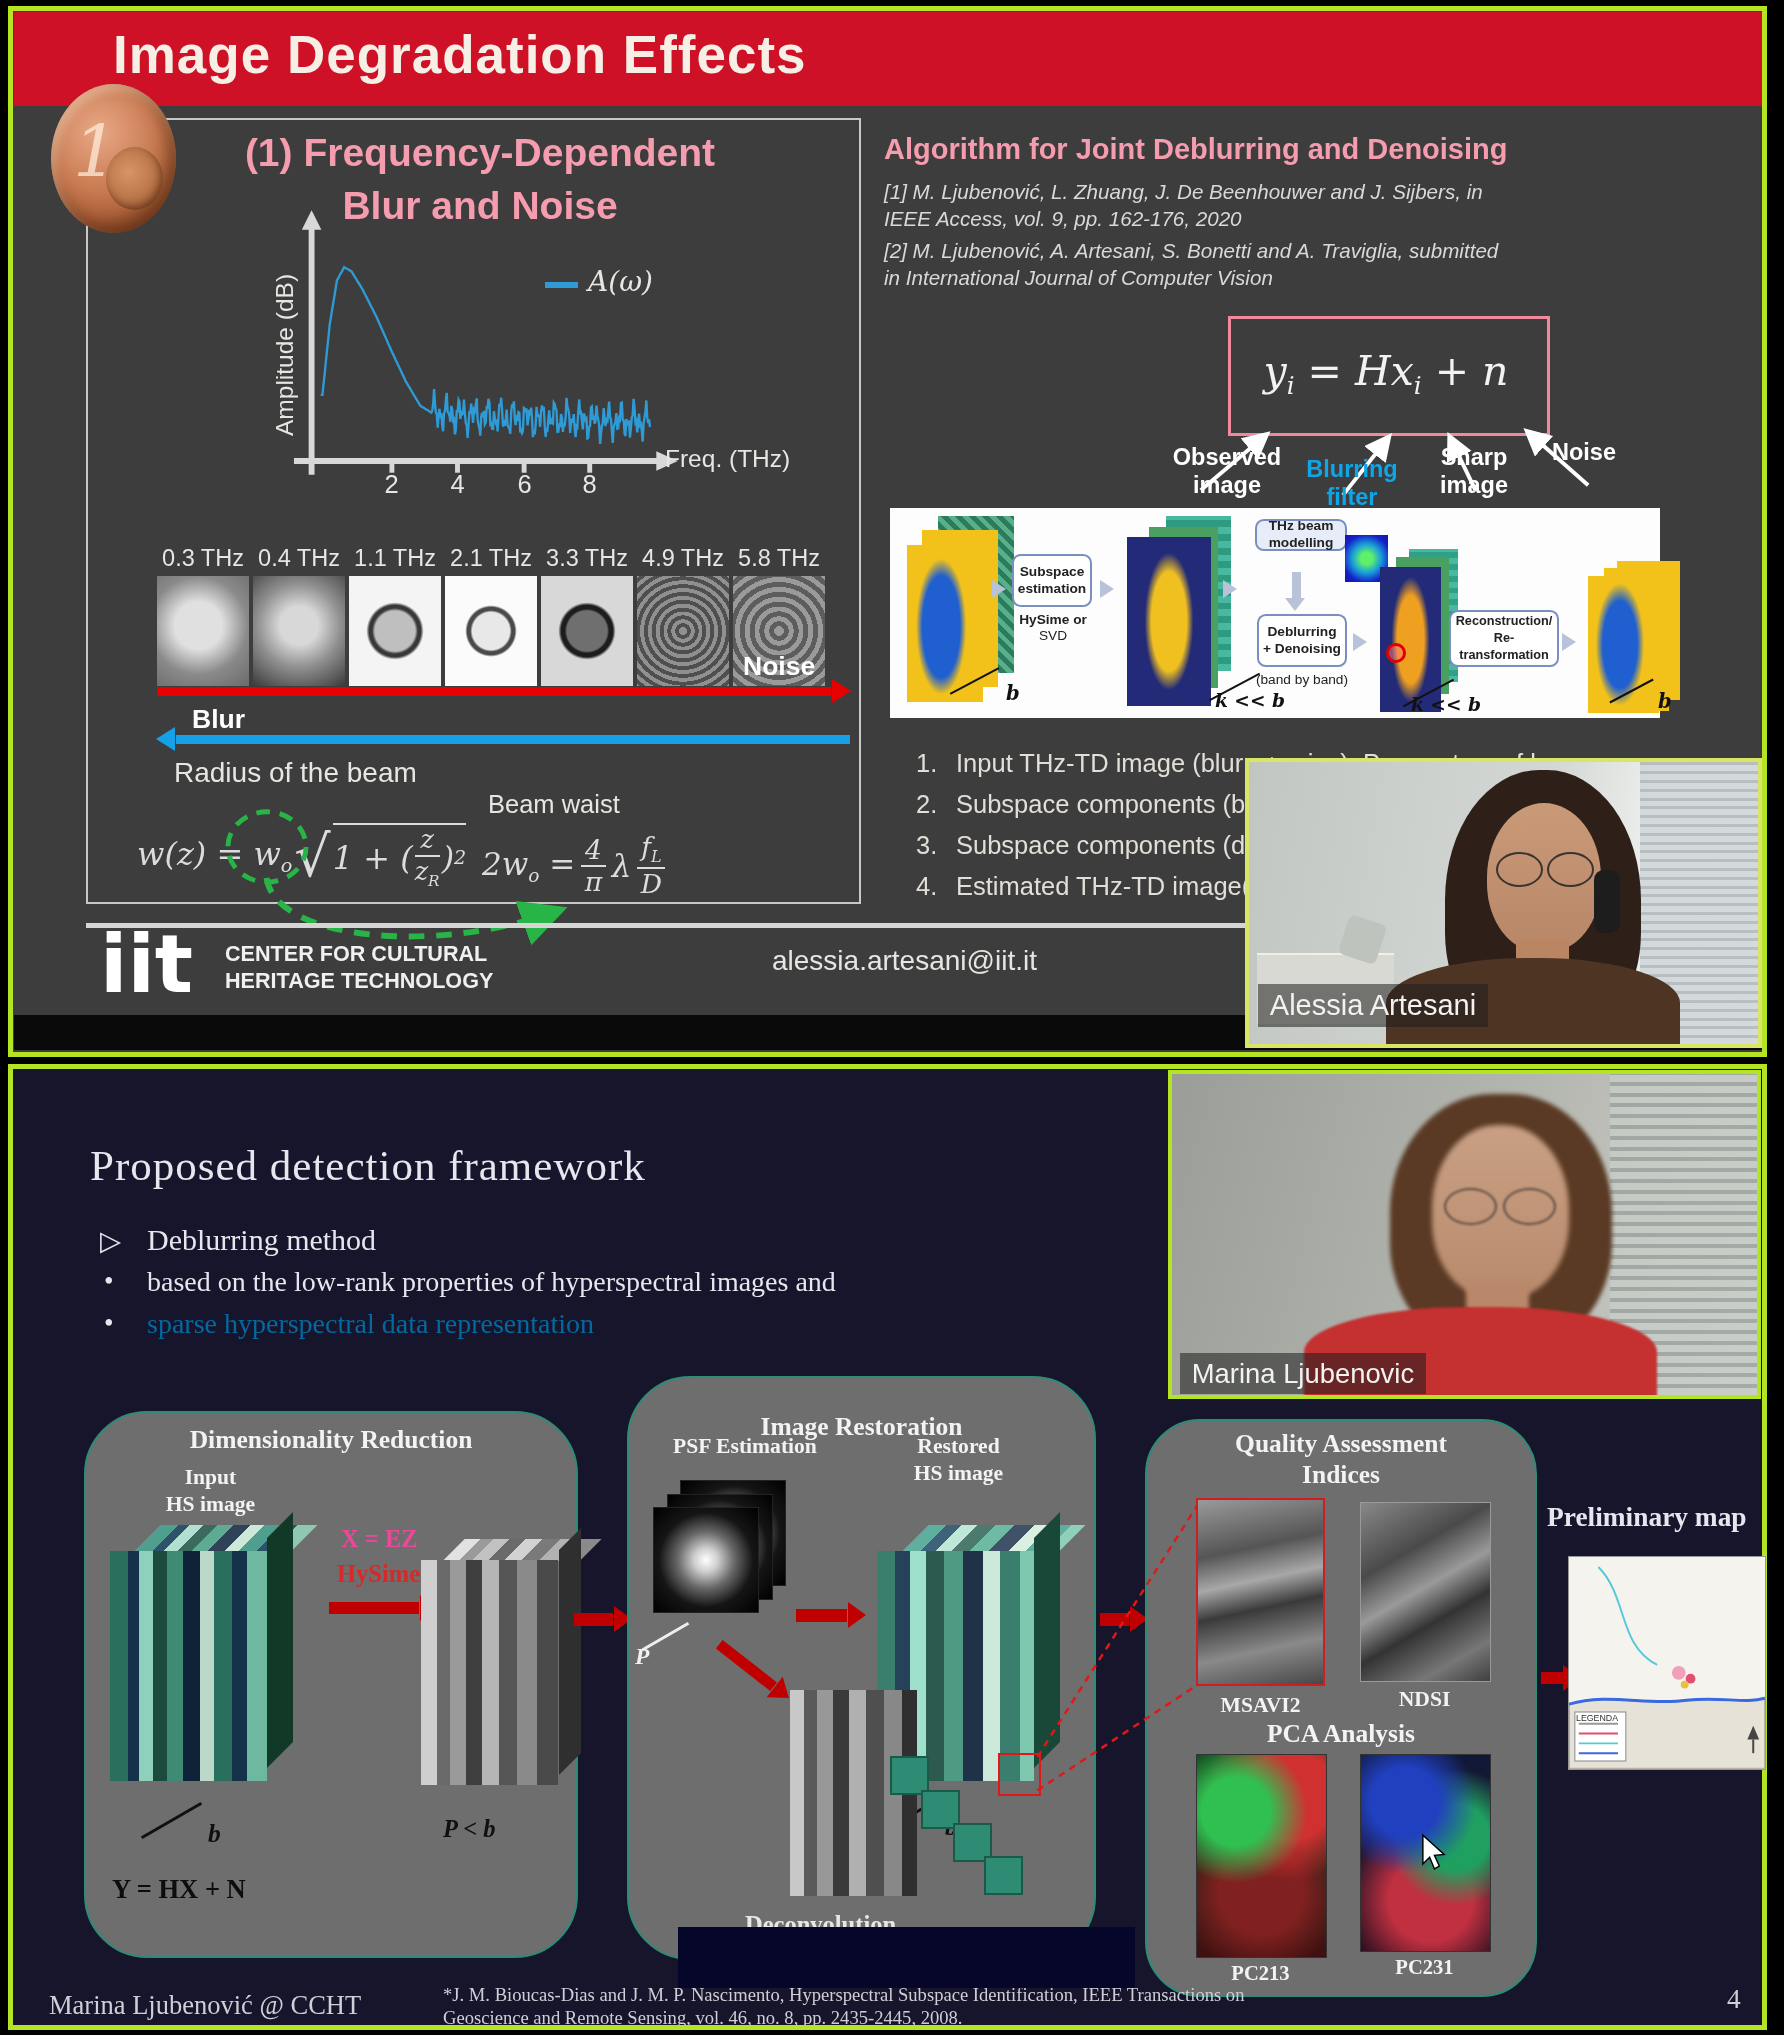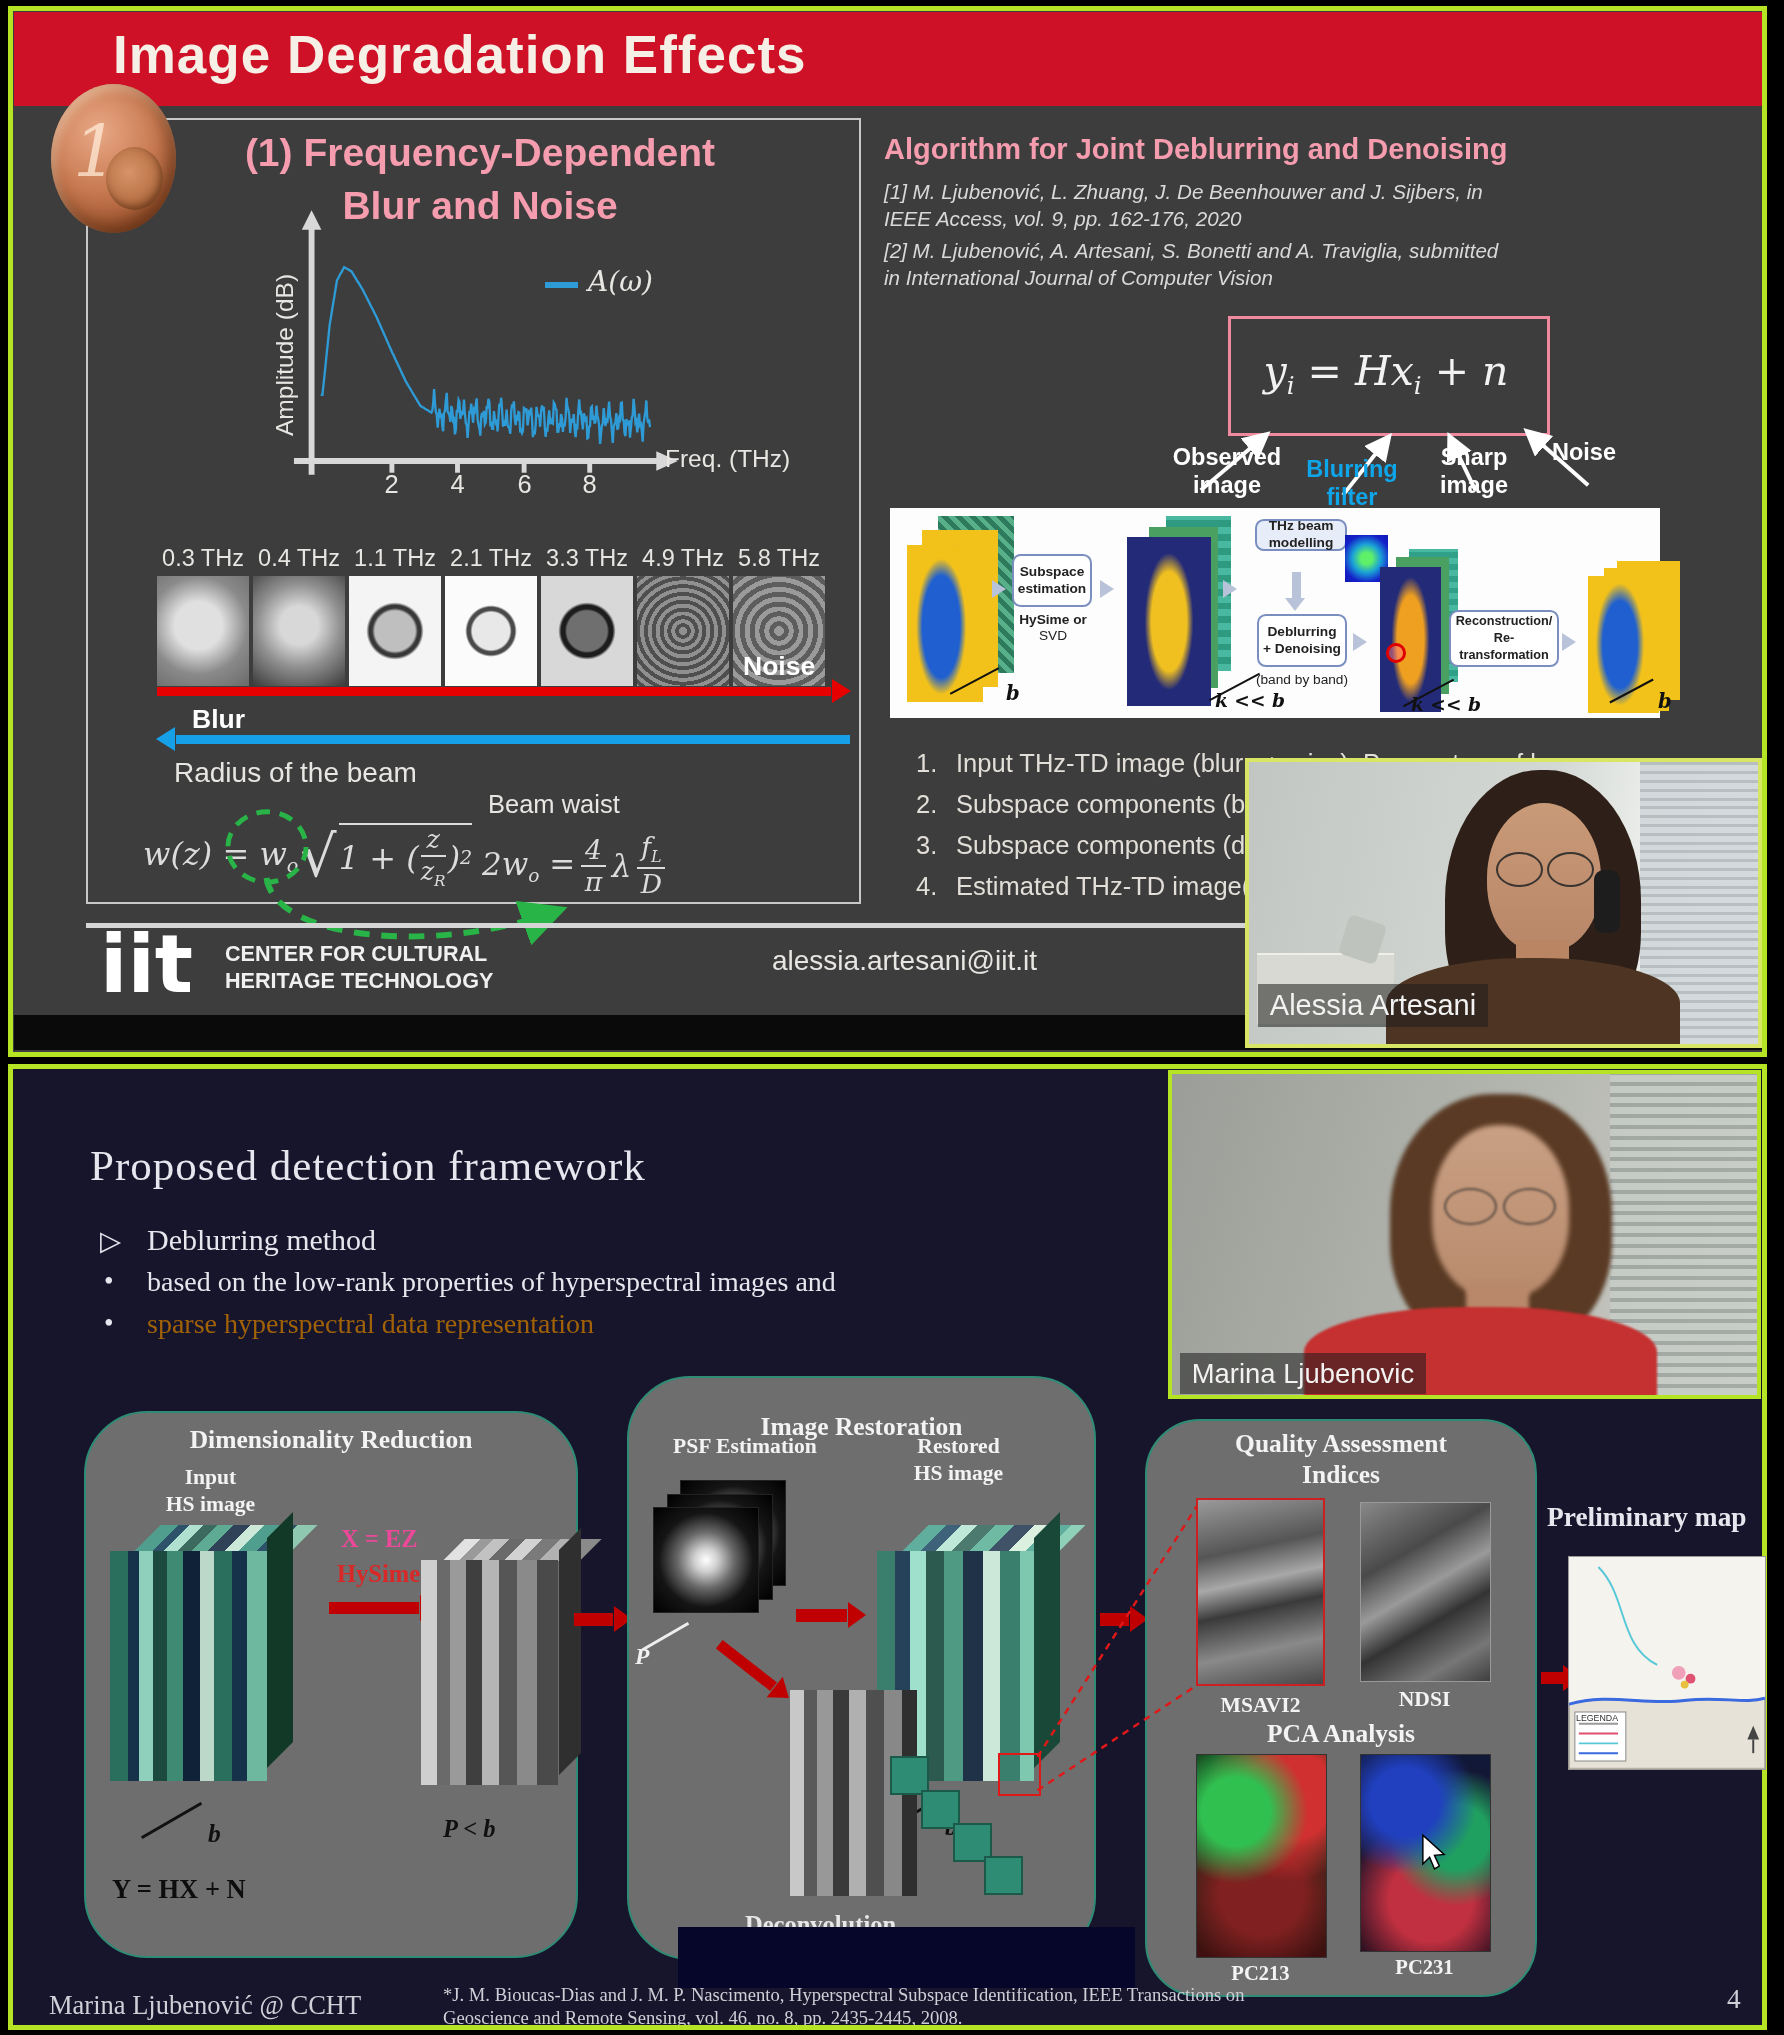--- a/index.html
+++ b/index.html
@@ -108,21 +108,21 @@
   <div class="ab ctile" style="left:541px;top:576px;background:radial-gradient(circle at 50% 50%,#6f6f6f 0 28%,#1d1d1d 31% 36%,#d8d8d8 40%);"></div>
   <div class="ab ctile" style="left:637px;top:576px;background:repeating-radial-gradient(circle at 50% 50%,#909090 0 3.9px,#4f4f4f 3.9px 7.8px),radial-gradient(circle,#888 0 60%,#333 100%);"></div>
   <div class="ab ctile" style="left:733px;top:576px;background:repeating-radial-gradient(circle at 50% 50%,#9a9a9a 0 4.9px,#5d5d5d 4.9px 9.8px);"></div>
 
   <div class="ab b" style="left:743px;top:651px;width:98px;height:29px;font-size:26.5px;color:#fff;">Noise</div>
   <div class="ab larr-red" style="left:157px;top:687px;width:674px;"></div>
   <div class="ab b" style="left:192px;top:704px;width:78px;height:29px;font-size:26.5px;color:#fff;">Blur</div>
   <div class="ab larr-blue" style="left:176px;top:735px;width:674px;"></div>
 
   <div class="ab" style="left:174px;top:757px;width:353px;height:33px;font-size:28px;color:#e8e6e2;">Radius of the beam</div>
-  <div class="ab i dser nowrap" style="left:143px;top:817px;height:78px;font-size:32px;color:#dcdcdc;display:flex;align-items:center;">
+  <div class="ab i dser nowrap" style="left:137px;top:817px;height:78px;font-size:32px;color:#dcdcdc;display:flex;align-items:center;">
     <span><span>w(z) = w</span><sub>o</sub></span>
     <span style="font-size:57px;font-style:normal;margin:0 2px;">√</span>
     <span style="border-top:2px solid #dcdcdc;padding-top:2px;display:inline-flex;align-items:center;">
       <span>1 + (</span>
       <span class="frac" style="font-size:25.5px;margin:0 2px;">
         <span class="num">z</span>
         <span class="den"><span>z</span><sub>R</sub></span>
       </span>
       <span>)</span>
         <sup>2</sup>
@@ -275,21 +275,21 @@
 
   <div class="ab win" style="left:7.8px;top:1064px;width:1759px;height:966px;background:#16152b;"></div>
 
   <div class="ab serif" style="left:90px;top:1141px;width:882px;height:53px;font-size:43px;color:#e6e6ee;letter-spacing:1px;">Proposed detection framework</div>
 
   <div class="ab" style="left:100px;top:1225px;width:33px;height:35px;font-size:27.4px;color:#e6e6ee;font-family:'DejaVu Sans',sans-serif;">▷</div>
   <div class="ab serif" style="left:147px;top:1223px;width:490px;height:35px;font-size:30px;color:#e6e6ee;">Deblurring method</div>
   <div class="ab serif" style="left:104px;top:1266px;width:19.6px;height:31px;font-size:27.4px;color:#e6e6ee;">•</div>
   <div class="ab serif" style="left:147px;top:1266px;width:784px;height:35px;font-size:28px;color:#e6e6ee;">based on the low-rank properties of hyperspectral images and</div>
   <div class="ab serif" style="left:104px;top:1308px;width:19.6px;height:31px;font-size:27.4px;color:#e6e6ee;">•</div>
-  <div class="ab serif" style="left:147px;top:1308px;width:784px;height:35px;font-size:28px;color:#a16207;">sparse hyperspectral data representation</div>
+  <div class="ab serif" style="left:147px;top:1308px;width:784px;height:35px;font-size:28px;color:#0369a1;">sparse hyperspectral data representation</div>
 
   <div class="ab" style="left:1168px;top:1070px;width:593px;height:329px;border:4.9px solid #b5e425;box-sizing:border-box;
               background:linear-gradient(105deg,#9b9e98 0%,#b4b7b0 55%,#cfcfc8 100%);overflow:hidden;z-index:5;">
     <div class="ab" style="right:0;top:0;width:147px;height:100%;background:repeating-linear-gradient(0deg,#c8cdc8 0 6.9px,#9aa29e 6.9px 10.8px);opacity:.8;"></div>
     <div class="ab" style="left:218px;top:19.6px;width:222px;height:257px;background:#5a3a24;border-radius:46% 46% 42% 42%;filter:blur(2px);"></div>
     <div class="ab" style="left:260px;top:51px;width:137px;height:173px;background:linear-gradient(#c9a084,#b88a6c);border-radius:48% 48% 44% 44%;filter:blur(2.9px);"></div>
     <div class="ab" style="left:272px;top:114px;width:49px;height:33px;border:2.9px solid rgba(40,40,40,.65);border-radius:50%;filter:blur(1px);"></div>
     <div class="ab" style="left:331px;top:114px;width:49px;height:33px;border:2.9px solid rgba(40,40,40,.65);border-radius:50%;filter:blur(1px);"></div>
     <div class="ab" style="left:294px;top:208px;width:63px;height:43px;background:#b9886a;filter:blur(2px);"></div>
     <div class="ab" style="left:132px;top:233px;width:353px;height:98px;background:#c53030;border-radius:46% 46% 0 0;filter:blur(1px);"></div>

